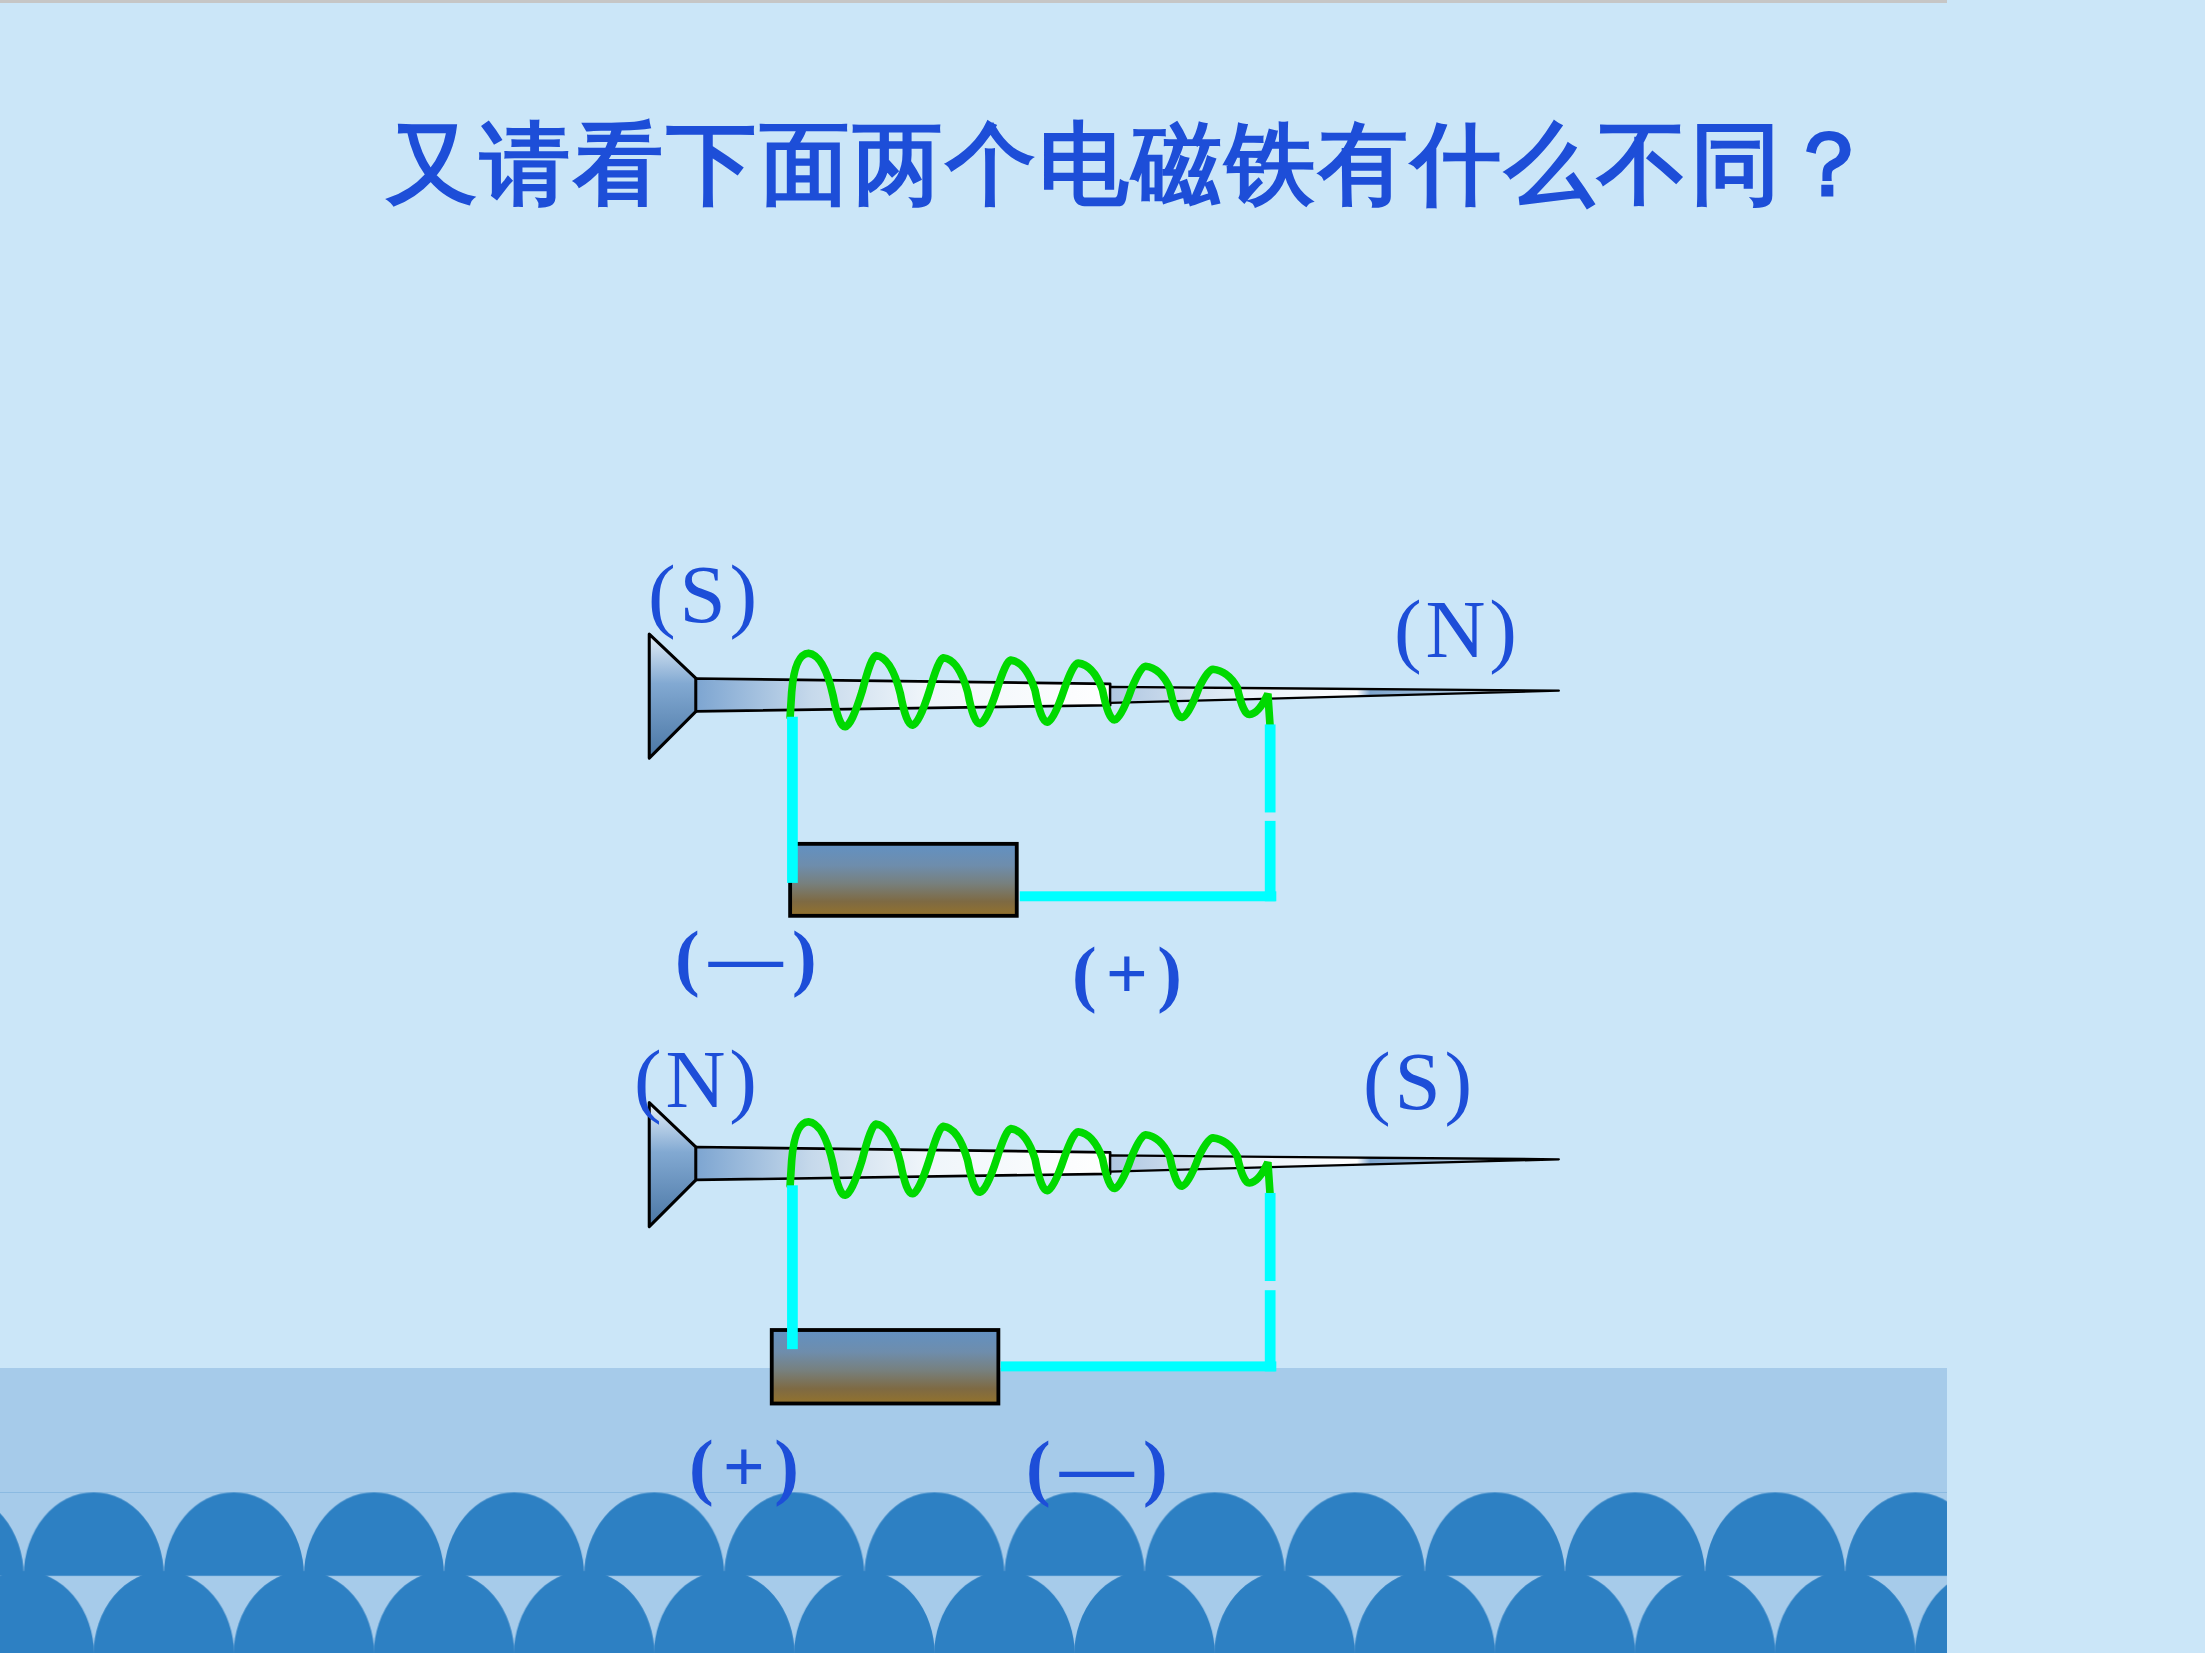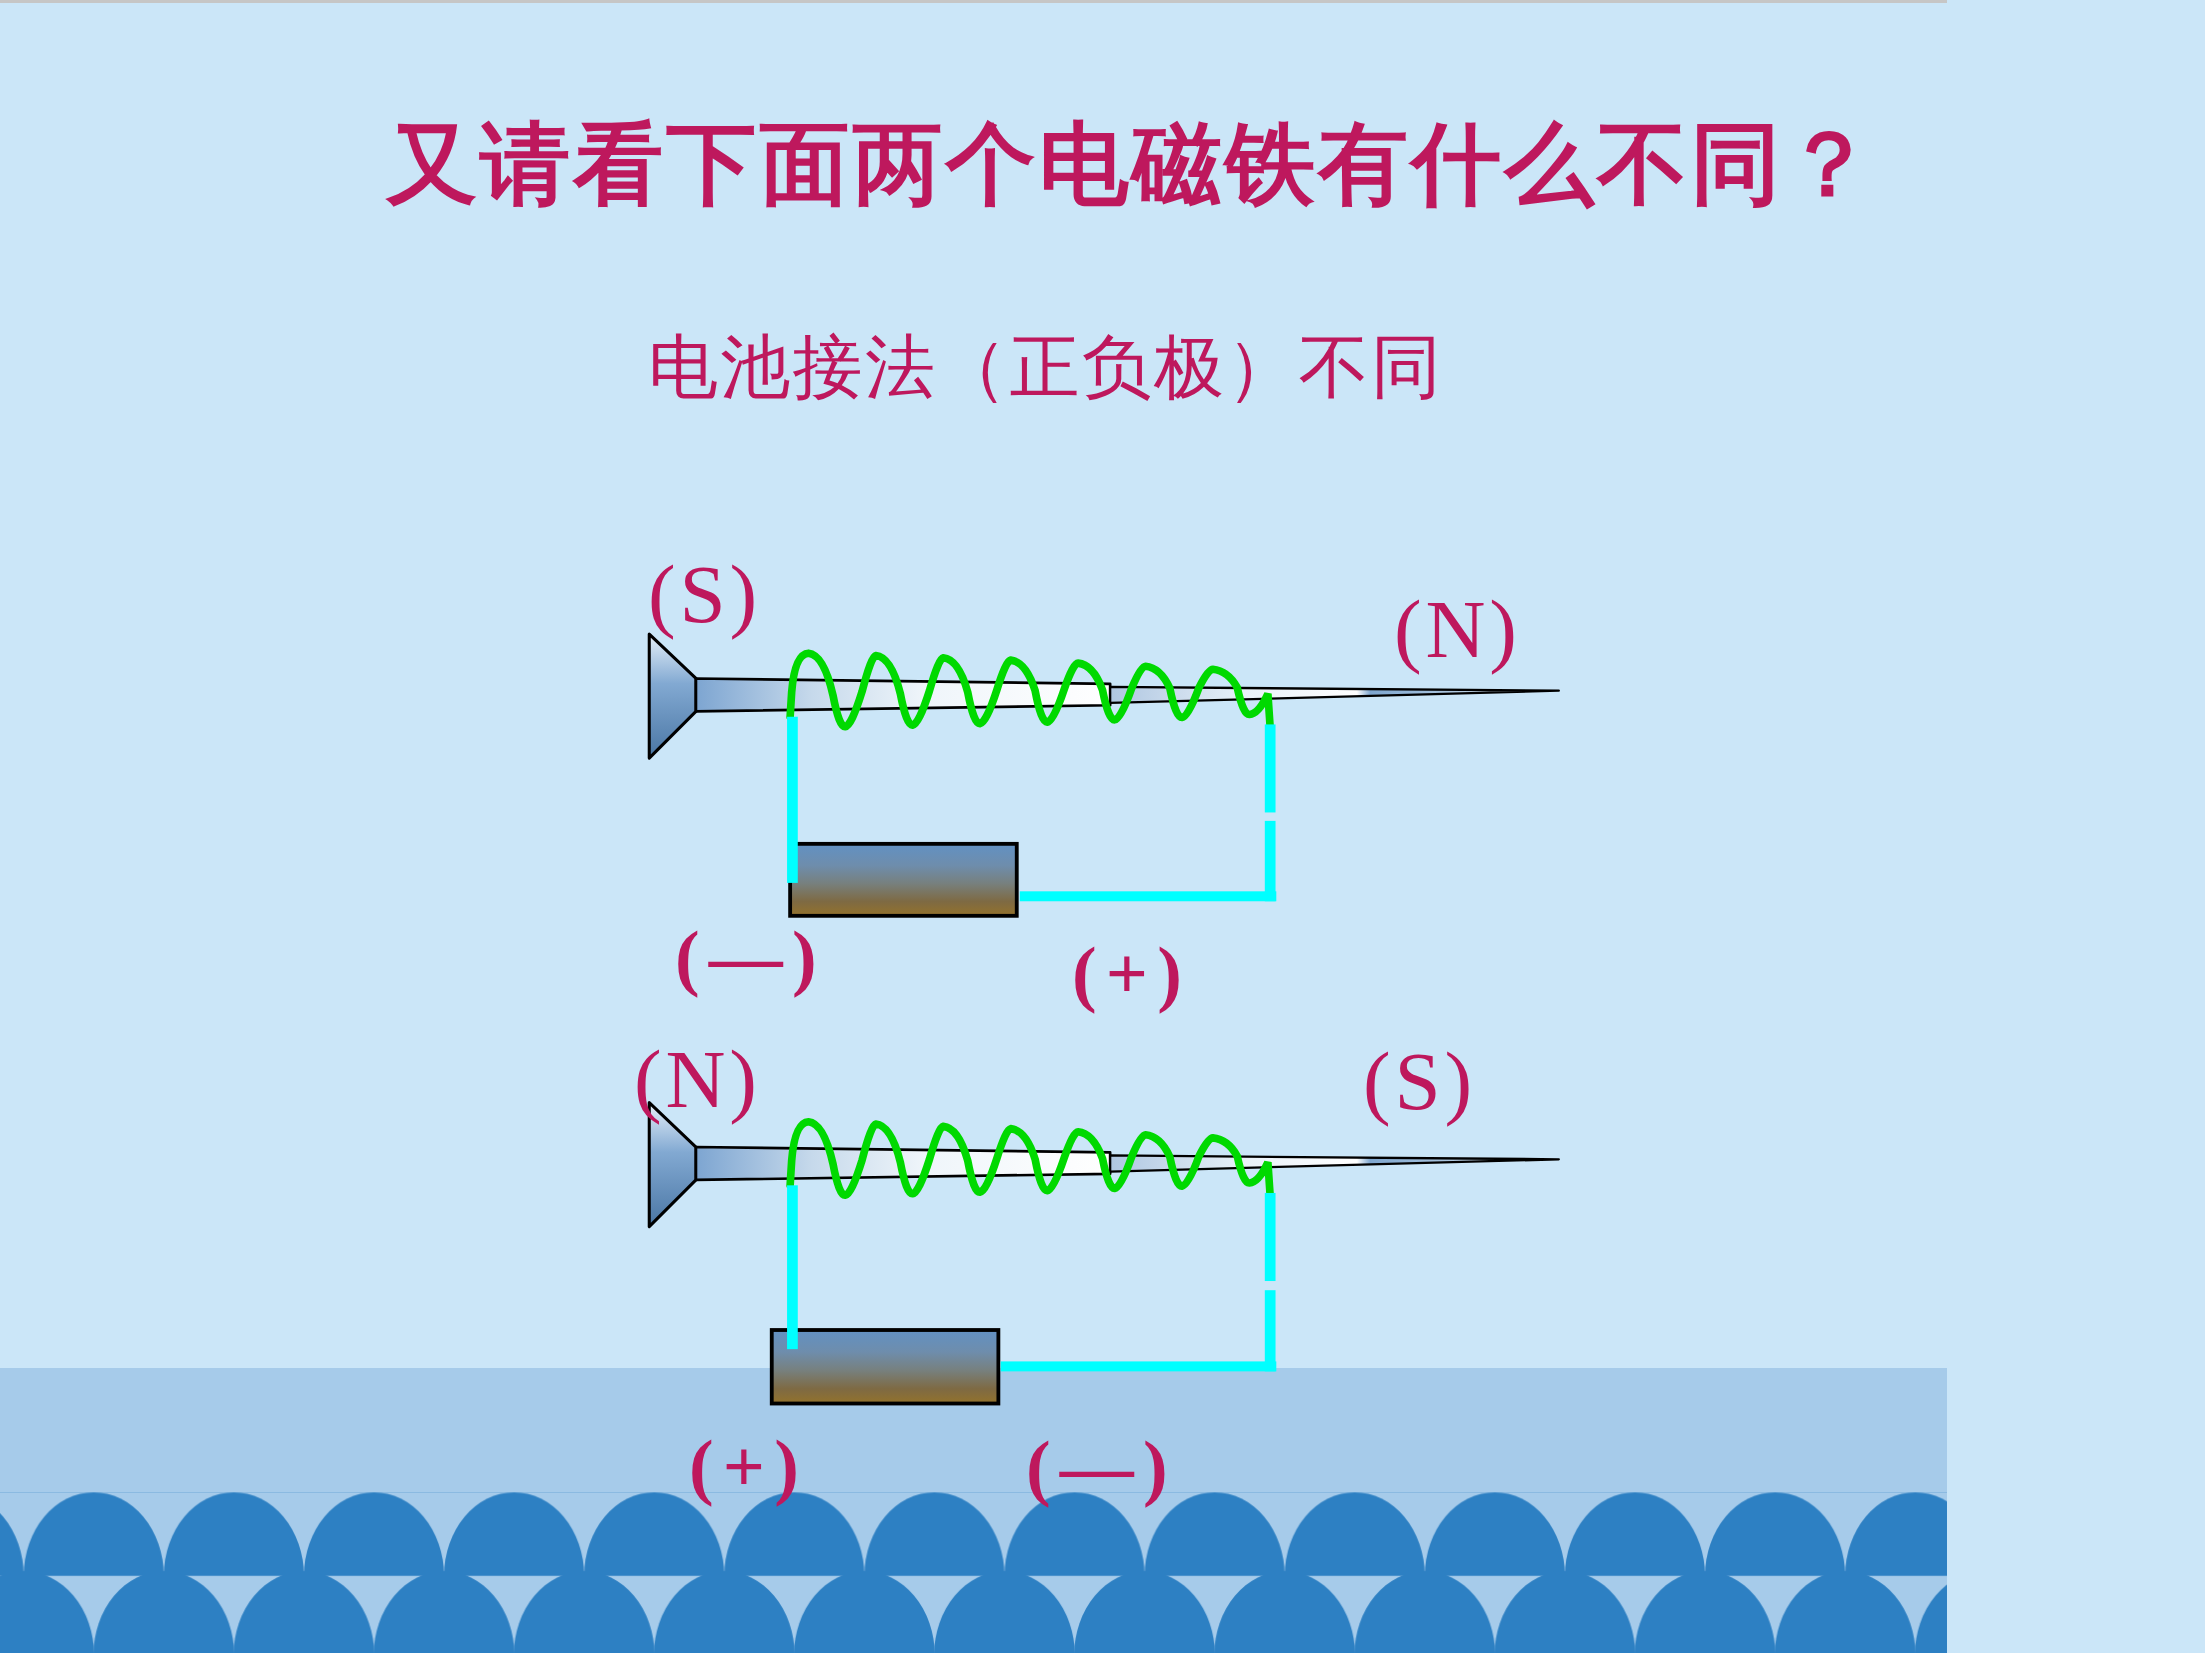--- a/index.html
+++ b/index.html
@@ -1,17 +1,17 @@
 <!DOCTYPE html>
 <html style="font-size:12.3px"><head>
 <meta charset="utf-8">
 <style>
   html,body{margin:0;padding:0;background:#cbe6f8;}
   #stage{position:relative;width:1947px;height:1654px;overflow:hidden;background:#cbe6f8;
-         font-family:"Liberation Serif","DejaVu Serif",serif;color:#be185d;}
+         font-family:"Liberation Serif","DejaVu Serif",serif;color:#1d4ed8;}
   .topstrip{position:absolute;left:0;top:0;width:2205px;height:3.1px;background:#c6c6c6;}
   .band{position:absolute;left:0;top:1368px;width:2205px;height:286px;background:#a6cbea;}
   svg.gfx{position:absolute;left:0;top:0;}
   .title{position:absolute;left:387px;top:115px;font-size:90px;line-height:1.1;
          font-weight:700;letter-spacing:3.1px;white-space:nowrap;}
   .subtitle{position:absolute;left:648px;top:329px;font-size:70px;line-height:1.1;
          font-weight:400;letter-spacing:2.3px;white-space:nowrap;}
   .plabel{position:absolute;font-size:83px;line-height:1;font-weight:400;
           letter-spacing:3.8px;white-space:nowrap;}
   .tlabel{position:absolute;font-size:74px;line-height:1;font-weight:600;
@@ -93,21 +93,20 @@
     <rect x="1652" y="1072" width="14" height="105" fill="#00ffff"></rect>
     <rect x="1332" y="1164" width="335" height="13" fill="#00ffff"></rect>
 
     <rect x="1028" y="1548" width="14" height="214" fill="#00ffff"></rect>
     <rect x="1652" y="1558" width="14" height="115" fill="#00ffff"></rect>
     <rect x="1652" y="1685" width="14" height="106" fill="#00ffff"></rect>
     <rect x="1307" y="1778" width="360" height="13" fill="#00ffff"></rect>
   </svg>
 
   <div class="title">又请看下面两个电磁铁有什么不同？</div>
-  <div class="subtitle">电池接法（正负极）不同</div>
 
   <div class="plabel" style="left:648px;top:553px">(S)</div>
   <div class="plabel" style="left:1394px;top:588px">(N)</div>
   <div class="tlabel" style="left:675px;top:920px">(—)</div>
   <div class="tlabel" style="left:1072px;top:936px">(+)</div>
 
   <div class="plabel" style="left:634px;top:1038px">(N)</div>
   <div class="plabel" style="left:1363px;top:1040px">(S)</div>
   <div class="tlabel" style="left:689px;top:1429px">(+)</div>
   <div class="tlabel" style="left:1026px;top:1430px">(—)</div>

